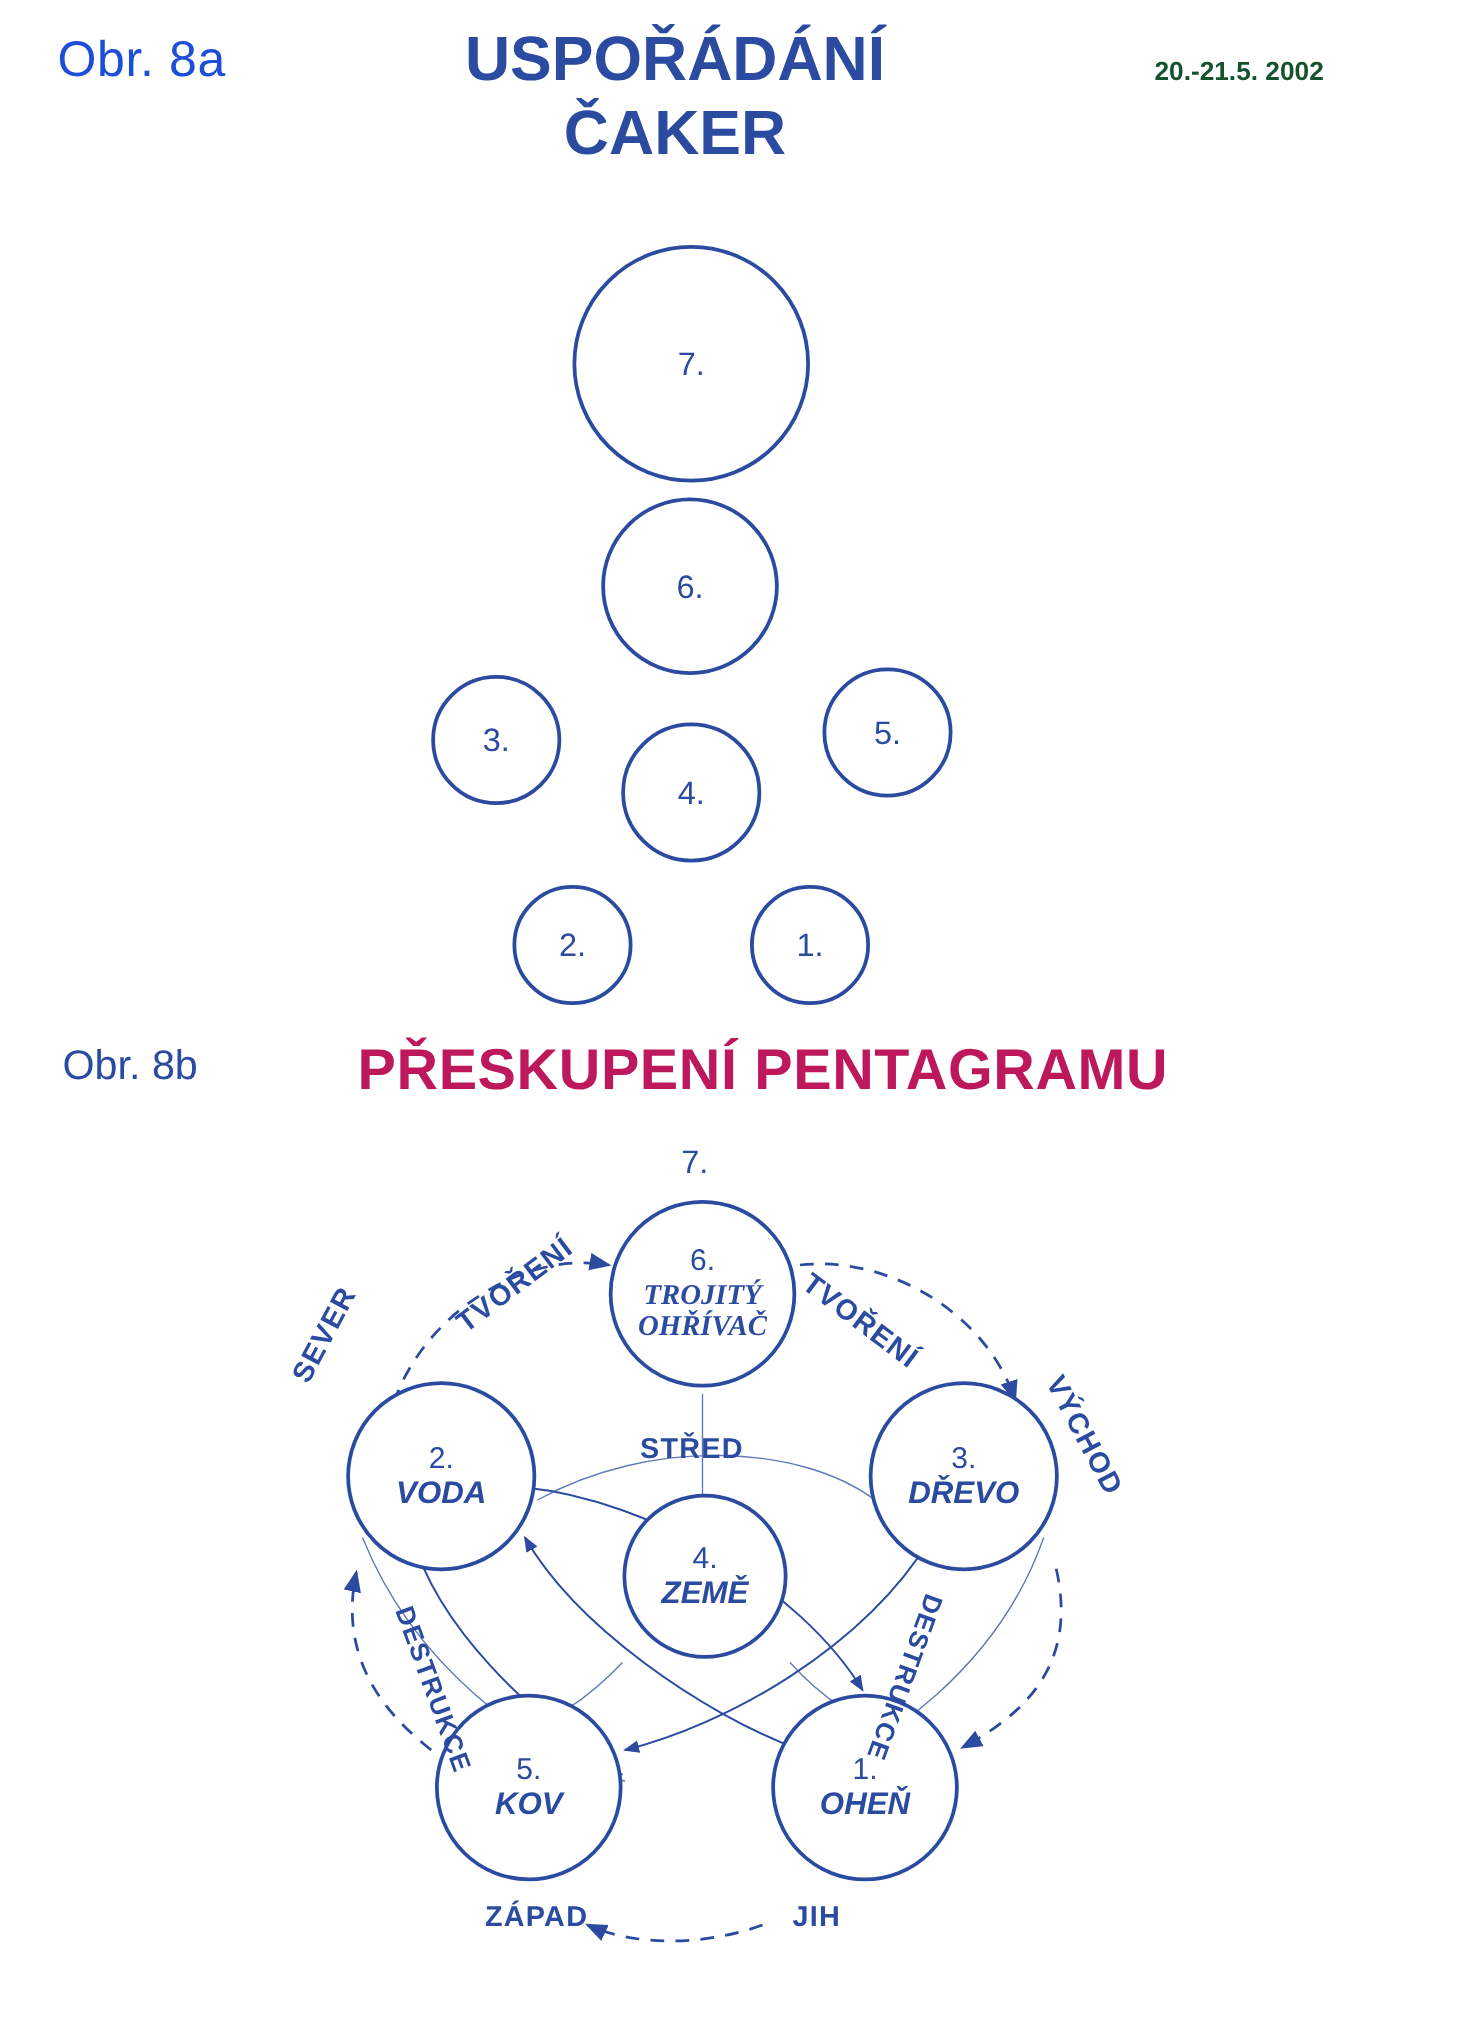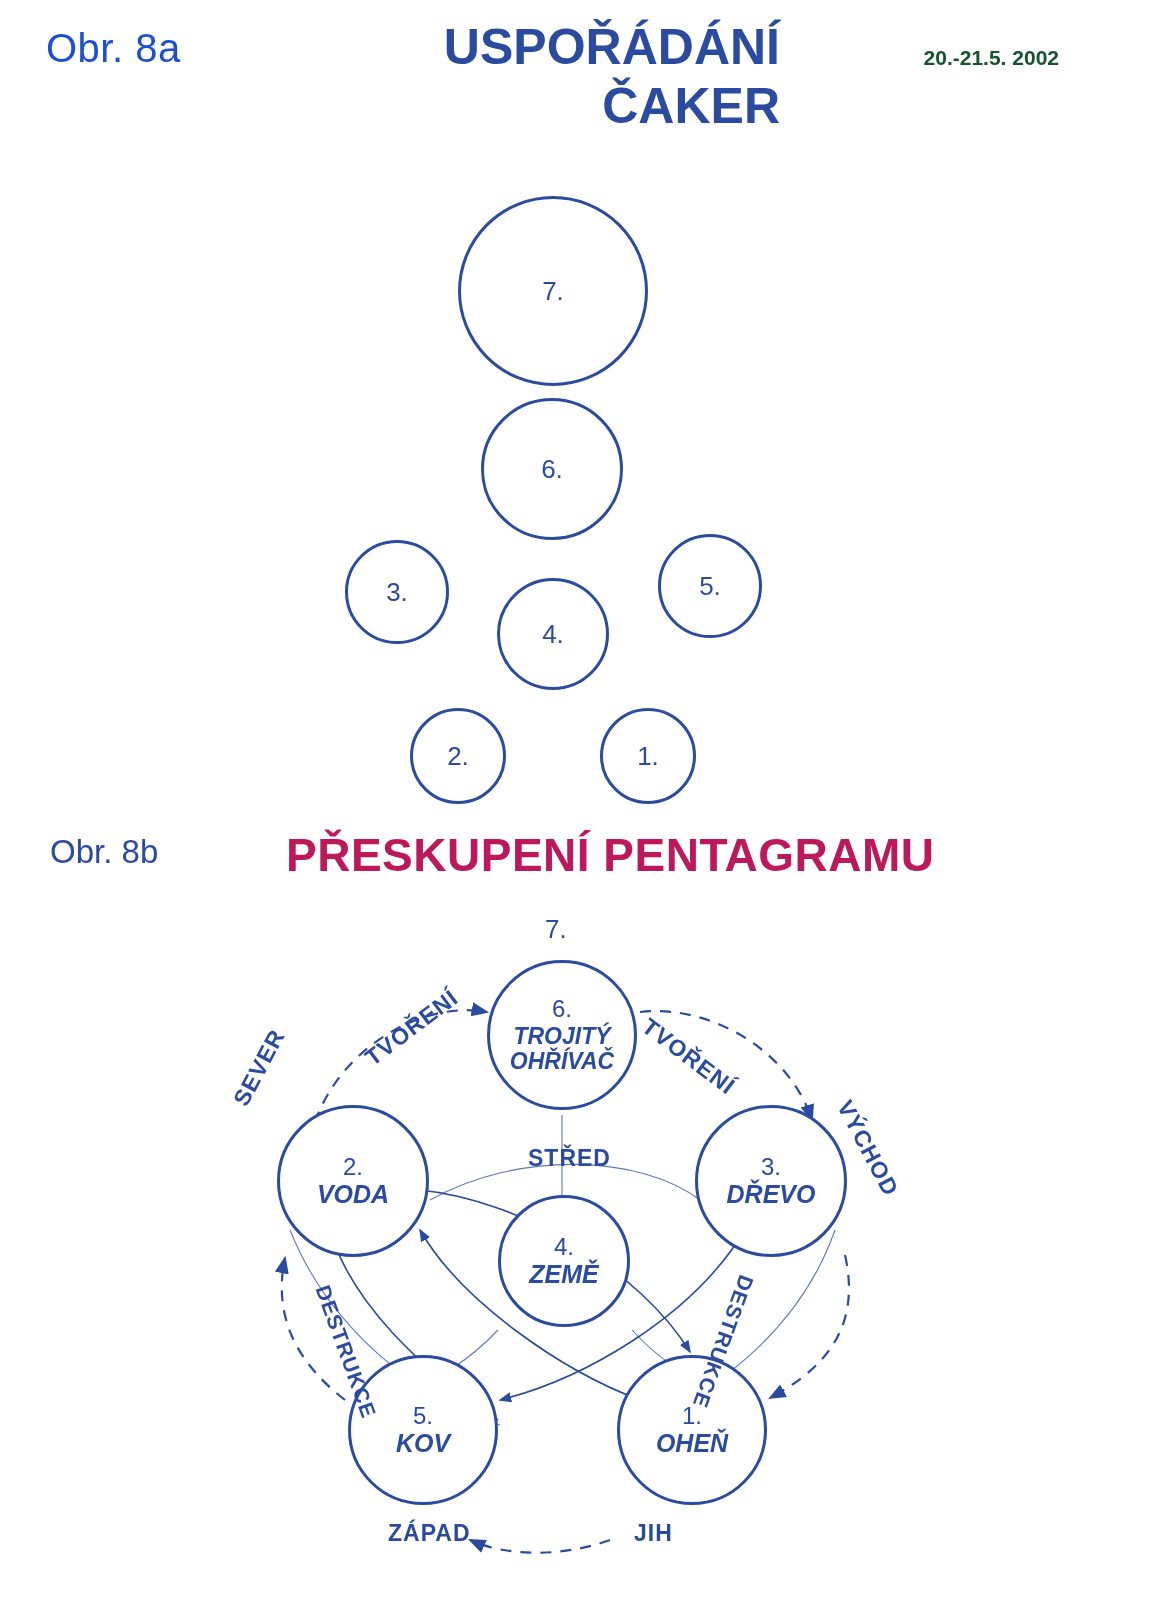--- a/index.html
+++ b/index.html
@@ -28,21 +28,21 @@
     font-size: 40px;
     font-weight: 400;
     color: #1d4ed8;
     letter-spacing: 0.5px;
   }
   .fig-a-title {
     position: absolute;
     left: 300px;
     top: 18px;
     width: 480px;
-    text-align: right;
+    text-align: center;
     font-size: 50px;
     font-weight: 700;
     line-height: 1.18;
     color: #2a4ba0;
   }
   .fig-a-date {
     position: absolute;
     right: 112px;
     top: 46px;
     font-size: 21px;
@@ -123,38 +123,39 @@
     font-weight: 400;
   }
   .pnode .pname {
     font-size: 25px;
     font-weight: 700;
     font-style: italic;
     margin-top: 2px;
   }
   .pnode .pname.small {
     font-size: 23px;
+    font-family: Liberation Serif, serif;
   }
 
   .p-top    { left: 487px; top: 60px;  width: 150px; height: 150px; }
   .p-left   { left: 277px; top: 205px; width: 152px; height: 152px; }
   .p-right  { left: 695px; top: 205px; width: 152px; height: 152px; }
   .p-bl     { left: 348px; top: 455px; width: 150px; height: 150px; }
   .p-br     { left: 617px; top: 455px; width: 150px; height: 150px; }
   .p-center { left: 498px; top: 295px; width: 132px; height: 132px; }
 
   .lbl {
     position: absolute;
     font-size: 23px;
     font-weight: 700;
     color: #2a4ba0;
     white-space: nowrap;
   }
   .lbl-7      { left: 545px; top: 14px;  font-size: 26px; font-weight: 400; }
-  .lbl-stred  { left: 528px; top: 245px; letter-spacing: 1px; }
+  .lbl-stred  { left: 512px; top: 245px; letter-spacing: 1px; }
   .lbl-sever  { left: 228px; top: 198px; transform: rotate(-62deg); transform-origin: left top; letter-spacing: 1px; }
   .lbl-vychod { left: 855px; top: 196px; transform: rotate(62deg); transform-origin: left top; letter-spacing: 1px; }
   .lbl-zapad  { left: 388px; top: 620px; letter-spacing: 1px; }
   .lbl-jih    { left: 634px; top: 620px; letter-spacing: 1px; }
 
   .lbl-tv-l   { left: 360px; top: 150px; transform: rotate(-37deg); transform-origin: left top; letter-spacing: 1px; }
   .lbl-tv-r   { left: 653px; top: 113px; transform: rotate(37deg); transform-origin: left top; letter-spacing: 1px; }
   .lbl-de-l   { left: 333px; top: 382px; transform: rotate(70deg); transform-origin: left top; font-size: 21px; letter-spacing: 1px; }
   .lbl-de-r   { left: 758px; top: 380px; transform: rotate(-70deg); transform-origin: left top; transform: rotate(110deg); font-size: 21px; letter-spacing: 1px; }
 </style>

